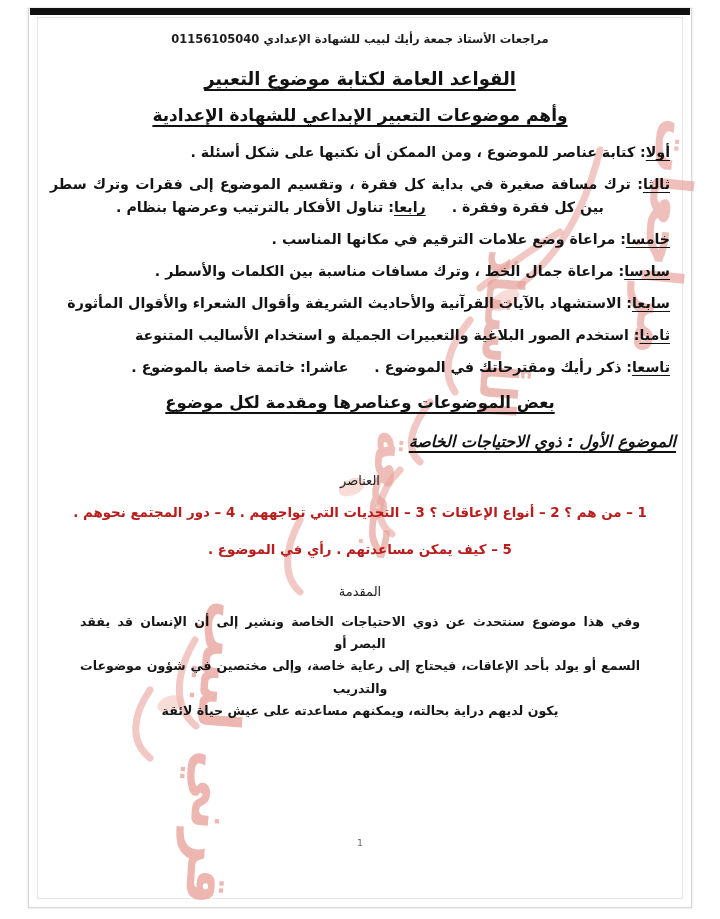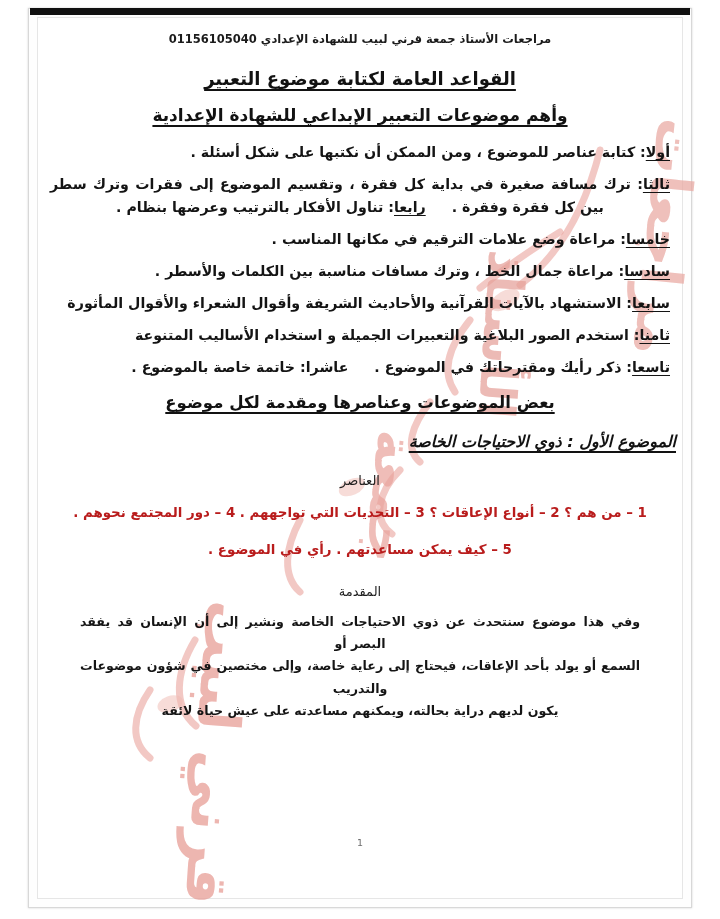--- a/index.html
+++ b/index.html
@@ -251,21 +251,21 @@
     </g>
     <g fill="#efb9b2" fill-opacity="0.5">
       <ellipse cx="505" cy="300" rx="16" ry="9" transform="rotate(-30 505 300)"></ellipse>
       <ellipse cx="352" cy="487" rx="14" ry="8" transform="rotate(-25 352 487)"></ellipse>
       <ellipse cx="170" cy="704" rx="13" ry="8" transform="rotate(-20 170 704)"></ellipse>
     </g>
   </svg>
 
   <div class="content">
 
-    <div class="header-line"><span>مراجعات الأستاذ جمعة قرني لبيب للشهادة الإعدادي</span>
+    <div class="header-line"><span>مراجعات الأستاذ جمعة رأيك لبيب للشهادة الإعدادي</span>
       <span class="phone">01156105040</span>
     </div>
 
     <h1 class="title">القواعد العامة لكتابة موضوع التعبير</h1>
     <h2 class="subtitle">وأهم موضوعات التعبير الإبداعي للشهادة الإعدادية</h2>
 
     <div class="rules">
 
       <p class="rule">
         <span class="ord">أولا</span><span>: كتابة عناصر للموضوع ، ومن الممكن أن نكتبها على شكل أسئلة .</span>

